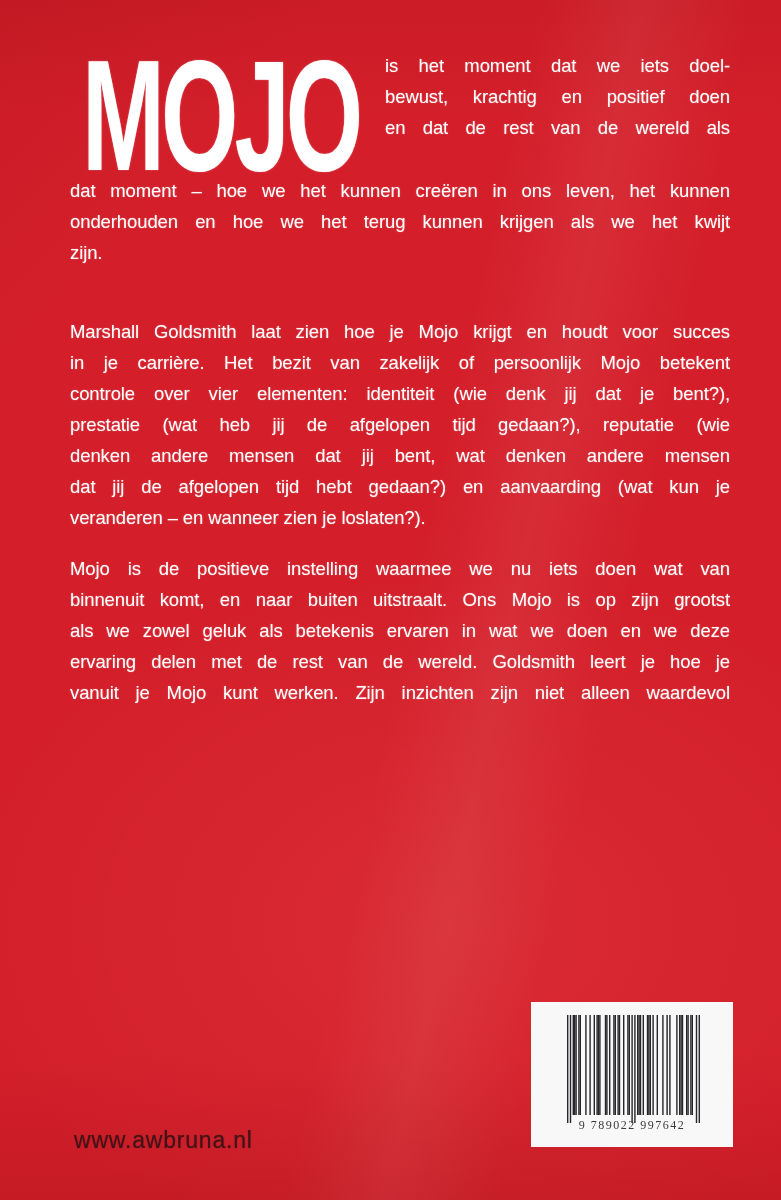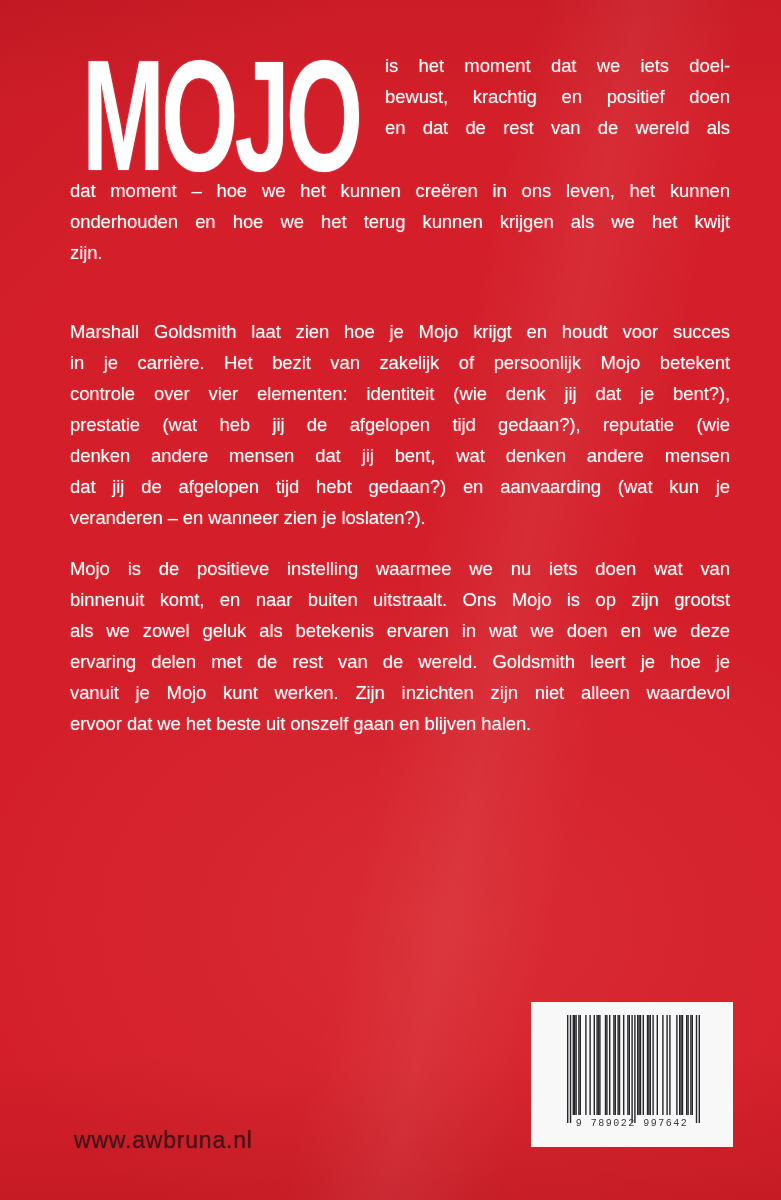--- a/index.html
+++ b/index.html
@@ -61,22 +61,22 @@
     background: var(--barcode-panel, #f8f8f8);
   }
   .barcode-svg {
     position:absolute; left:36px; top:13px;
     width:133px; height:108px;
     filter: blur(0.4px);
   }
   .barcode-number {
     position:absolute; left:24px; top:116px; width:154px;
     text-align:center;
-    font-family:Liberation Mono, monospace;
-    font-size:10px; letter-spacing:1.5px;
+    font-family:Liberation Serif, serif;
+    font-size:12px; letter-spacing:1.5px;
     color: var(--barcode-digits, #3a3a3a);
   }
 </style>
 </head>
 <body>
 
 <div class="cover">
 
   <h1 class="title">MOJO</h1>
 
@@ -101,21 +101,20 @@
       <span class="ln">dat jij de afgelopen tijd hebt gedaan?) en aanvaarding (wat kun je</span>
       <span class="ln last">veranderen – en wanneer zien je loslaten?).</span>
     </div>
 
   <div class="bodytext para-3">
       <span class="ln">Mojo is de positieve instelling waarmee we nu iets doen wat van</span>
       <span class="ln">binnenuit komt, en naar buiten uitstraalt. Ons Mojo is op zijn grootst</span>
       <span class="ln">als we zowel geluk als betekenis ervaren in wat we doen en we deze</span>
       <span class="ln">ervaring delen met de rest van de wereld. Goldsmith leert je hoe je</span>
       <span class="ln">vanuit je Mojo kunt werken. Zijn inzichten zijn niet alleen waardevol</span>
-      <span class="ln last">ervoor dat we het beste uit onszelf gaan en blijven halen.</span>
     </div>
 
   <div class="website">www.awbruna.nl</div>
 
   <div class="barcode-panel">
     <svg class="barcode-svg" viewBox="0 0 95 108" preserveAspectRatio="none">
         <rect x="0" y="0" width="1" height="108" fill="#26262a"></rect>
         <rect x="2" y="0" width="1" height="108" fill="#26262a"></rect>
         <rect x="4" y="0" width="1" height="100" fill="#26262a"></rect>
         <rect x="5" y="0" width="1" height="100" fill="#26262a"></rect>

